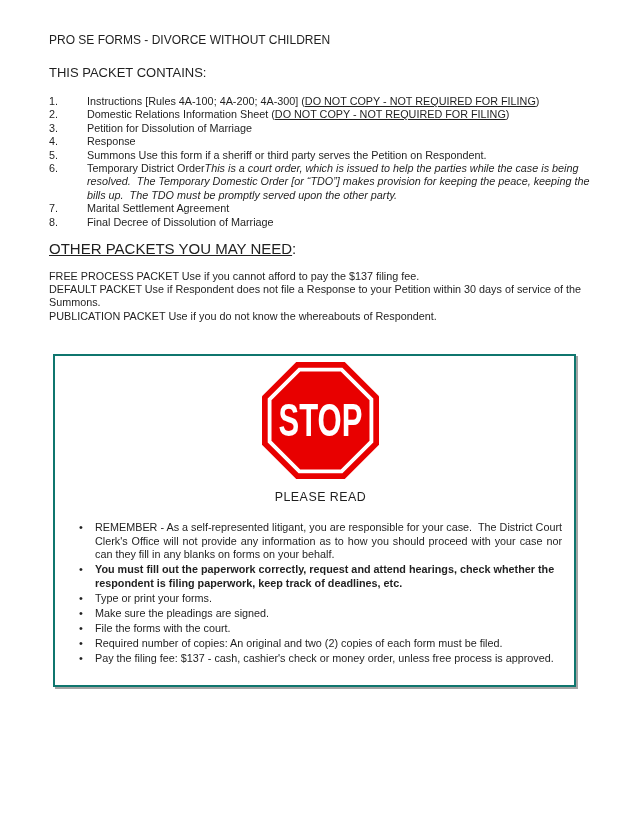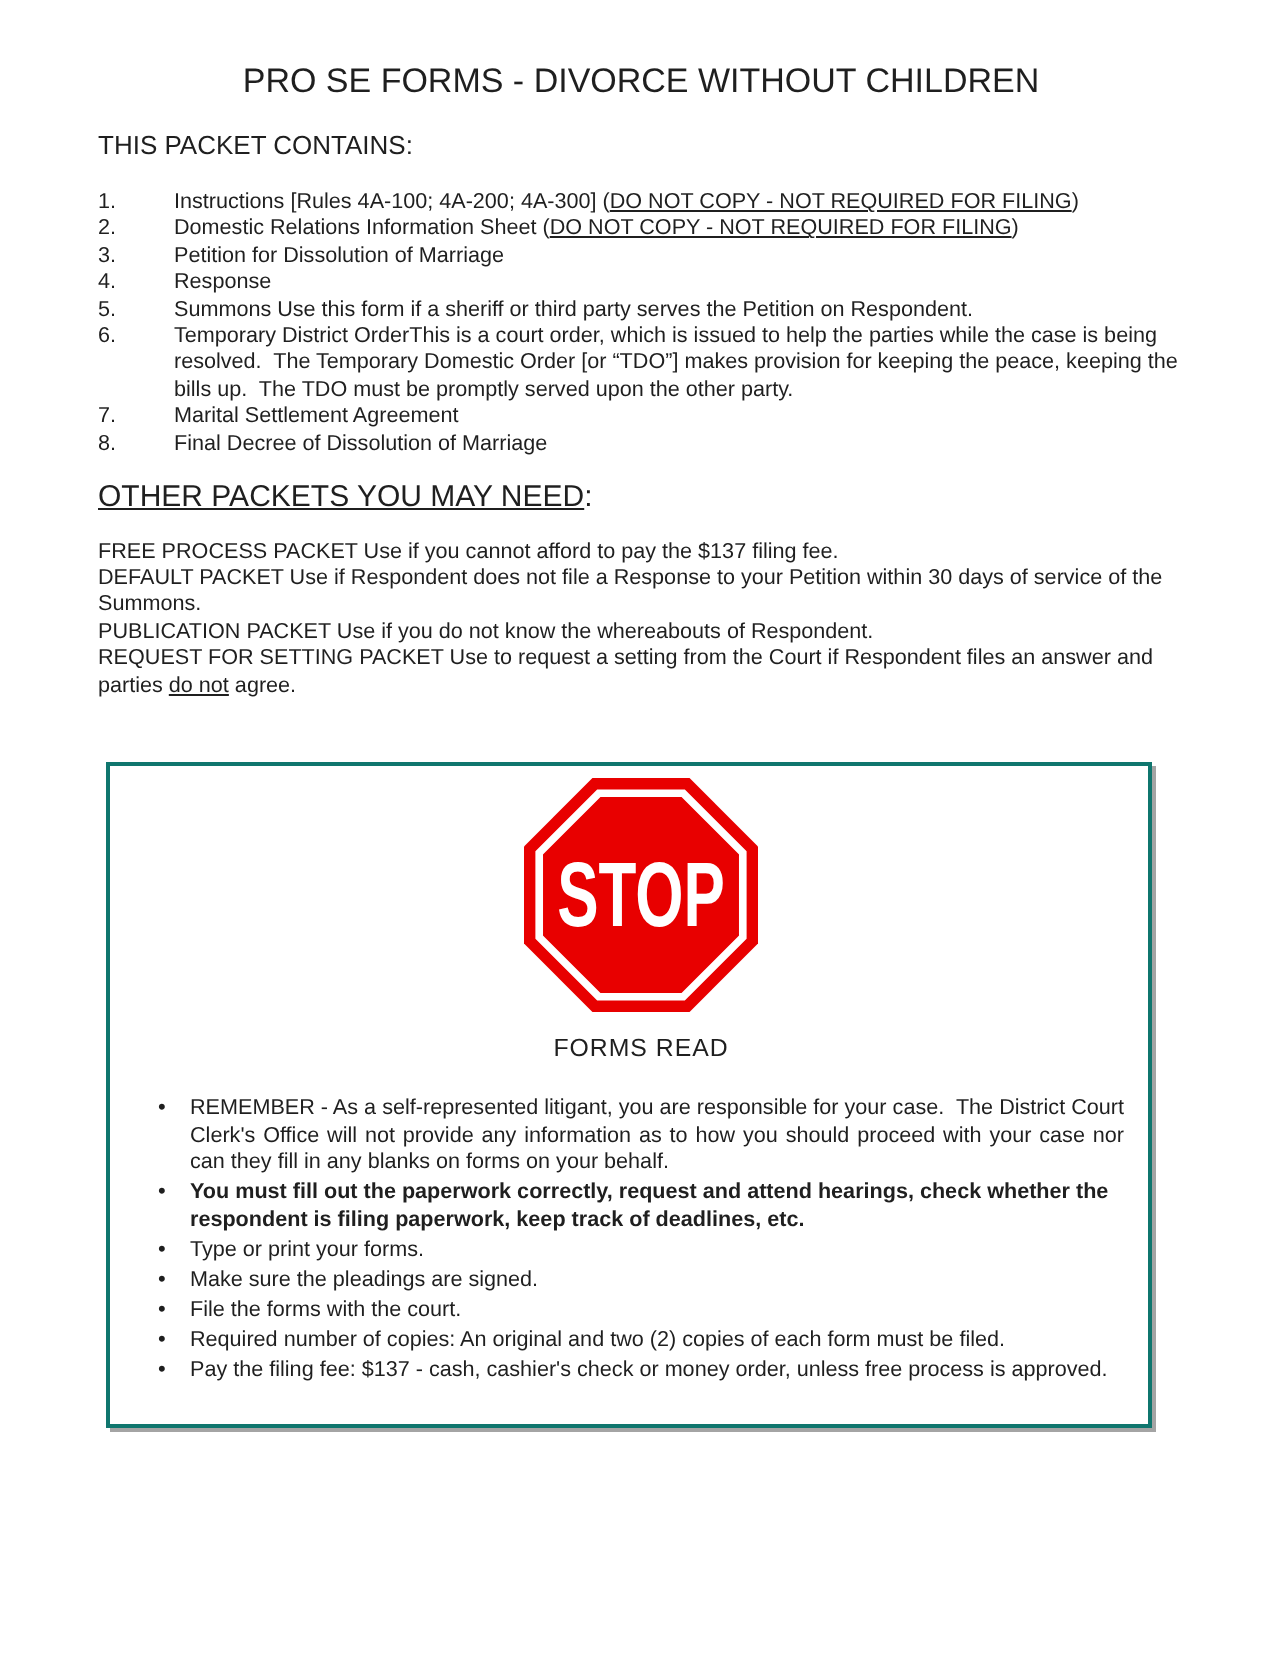--- a/index.html
+++ b/index.html
@@ -6,36 +6,35 @@
   body {
     width: 640px; height: 828px;
     background: #ffffff;
     font-family: "Liberation Sans", "DejaVu Sans", sans-serif;
     color: #1f1f1f;
     -webkit-font-smoothing: antialiased;
   }
   .page { padding: 33px 48px 0 49px; }
 
   .doc-title {
-    text-align: center;
-    font-size: 17px;
+    font-size: 12px;
     line-height: 15px;
     margin: 0 0 17px 0;
   }
   .heading {
     font-size: 13px;
     line-height: 15px;
     margin: 0 0 15px 0;
   }
 
   .packet-list { font-size: 10.8px; line-height: 13.4px; }
   .pk-item { display: flex; }
   .pk-num { width: 38px; flex: none; }
   .pk-body { flex: 1; min-width: 0; }
-  .pk-para { text-align: justify; white-space: pre-wrap; }
+  .pk-para { text-align: justify; white-space: pre-wrap; font-style: italic; }
 
   .heading2 {
     font-size: 15px;
     line-height: 14.5px;
     margin: 13px 0 13px 0;
   }
   .u { text-decoration: underline; }
 
   .para { font-size: 10.8px; line-height: 13.4px; margin: 0; }
 
@@ -112,29 +111,28 @@
         <span class="pk-num">8.</span>
         <span class="pk-body">Final Decree of Dissolution of Marriage</span>
       </div>
   </div>
 
   <div class="heading2"><span class="u">OTHER PACKETS YOU MAY NEED</span><span>:</span></div>
 
   <div class="para">FREE PROCESS PACKET Use if you cannot afford to pay the $137 filing fee.</div>
   <div class="para">DEFAULT PACKET Use if Respondent does not file a Response to your Petition within 30 days of service of the Summons.</div>
   <div class="para">PUBLICATION PACKET Use if you do not know the whereabouts of Respondent.</div>
-  <div class="para"><span>REQUEST FOR SETTING PACKET Use to request a setting from the Court if Respondent files an answer and parties </span><span class="u">do not</span><span> agree.</span></div>
 
   <div class="stop-box">
     <svg class="stop-sign" width="117" height="117" viewBox="0 0 120 120" xmlns="http://www.w3.org/2000/svg">
       <polygon points="35.1,0 84.9,0 120,35.1 120,84.9 84.9,120 35.1,120 0,84.9 0,35.1" fill="#e80000"></polygon>
       <polygon points="35.1,0 84.9,0 120,35.1 120,84.9 84.9,120 35.1,120 0,84.9 0,35.1" fill="none" stroke="#ffffff" stroke-width="4.5" transform="translate(60,60) scale(0.87) translate(-60,-60)"></polygon>
       <text x="60" y="76" text-anchor="middle" fill="#ffffff" font-family="Liberation Sans, DejaVu Sans, sans-serif" font-size="47" font-weight="bold" textLength="86" lengthAdjust="spacingAndGlyphs">STOP</text>
     </svg>
-    <div class="please-read">FORMS READ</div>
+    <div class="please-read">PLEASE READ</div>
     <ul class="bullets">
       <li class="bullet-li justify">
           <span class="bullet-dot">•</span>
           <span class="bullet-text">REMEMBER - As a self-represented litigant, you are responsible for your case.  The District Court Clerk's Office will not provide any information as to how you should proceed with your case nor can they fill in any blanks on forms on your behalf.</span>
         </li>
       <li class="bullet-li bold">
           <span class="bullet-dot">•</span>
           <span class="bullet-text">You must fill out the paperwork correctly, request and attend hearings, check whether the respondent is filing paperwork, keep track of deadlines, etc.</span>
         </li>
       <li class="bullet-li">

